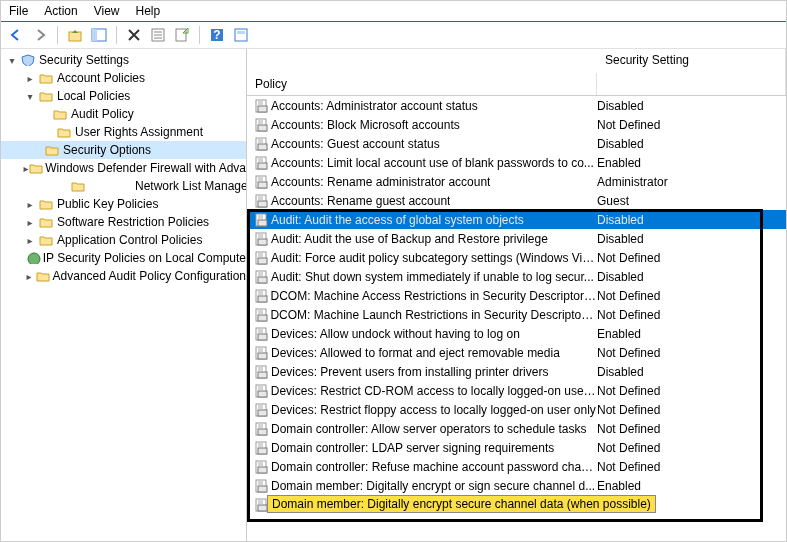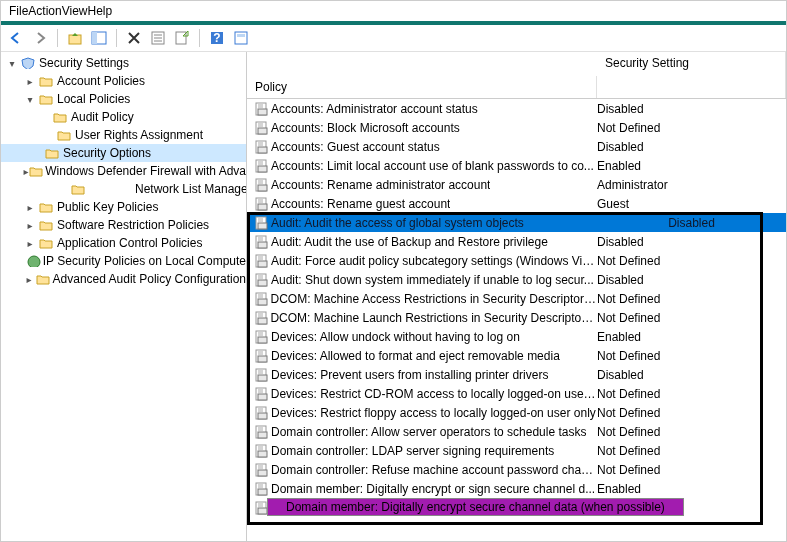--- a/index.html
+++ b/index.html
@@ -1,38 +1,38 @@
 <!DOCTYPE html>
 <html><head>
 <meta charset="utf-8">
 <style>
 * { box-sizing: border-box; font-family: "Segoe UI", Tahoma, sans-serif; font-size: 12px; }
 body { margin: 0; padding: 0; width: 787px; height: 542px; background: #fff; overflow: hidden; display: flex; flex-direction: column; border: 1px solid #ccc; }
-.menubar { display: flex; padding: 3px 8px; border-bottom: 4px solid #0f766e; }
+.menubar { display: flex; gap: 16px; padding: 3px 8px; border-bottom: 1px solid #0f766e; }
 .menubar span { cursor: default; }
 .toolbar { display: flex; align-items: center; gap: 2px; padding: 2px 4px; border-bottom: 1px solid #e0e0e0; }
 .toolbar .sep { width: 1px; height: 18px; background: #ccc; margin: 0 4px; }
 .toolbar .btn { width: 22px; height: 22px; display: flex; align-items: center; justify-content: center; }
 .content { flex: 1; display: flex; overflow: hidden; position: relative; }
 .tree { width: 246px; border-right: 1px solid #ccc; overflow: hidden; padding: 2px 0; }
 .tree-row { display: flex; align-items: center; height: 18px; white-space: nowrap; cursor: default; overflow: hidden; }
 .tree-row.selected { background: #cde8ff; }
 .twisty { width: 14px; text-align: center; color: #555; font-size: 10px; }
 .icon-slot { width: 18px; display: flex; align-items: center; justify-content: center; }
 .lbl { padding-left: 2px; }
 .list { flex: 1; display: flex; flex-direction: column; position: relative; }
 .list-header { display: flex; border-bottom: 1px solid #ccc; }
 .list-header .col { padding: 4px 8px; border-right: 1px solid #e0e0e0; font-weight: 400; }
 .col-policy { width: 350px; flex: 0 0 350px; overflow: hidden; text-overflow: ellipsis; white-space: nowrap; margin-top: 24px; }
 .col-setting { flex: 1; }
 .list-body { flex: 1; overflow-y: scroll; position: relative; }
 .highlight-box { position: absolute; border: 3px solid #000; pointer-events: none; z-index: 5; }
 .list-row { display: flex; align-items: center; height: 19px; padding-left: 6px; cursor: default; position: relative; }
-.list-row.selected { background: #0078d7; color: #0f172a; text-align: center; }
-.list-row.tooltip-row .ttip { position: absolute; left: 20px; top: 0; background: #a21caf; border: 1px solid #888; padding: 1px 18px; z-index: 10; white-space: nowrap; }
+.list-row.selected { background: #0078d7; color: #e5e5e5; }
+.list-row.tooltip-row .ttip { position: absolute; left: 20px; top: 0; background: #fde047; border: 1px solid #888; padding: 1px 4px; z-index: 10; white-space: nowrap; }
 .list-row .cell-policy { width: 344px; flex: 0 0 344px; display: flex; align-items: center; overflow: hidden; white-space: nowrap; }
 .list-row .cell-policy .txt { overflow: hidden; text-overflow: ellipsis; white-space: nowrap; }
 .list-row .cell-setting { flex: 1; white-space: nowrap; }
 
 .ic-folder { width: 14px; height: 12px; }
 .ic-policy { width: 14px; height: 14px; }
 </style>
 </head>
 <body>
 

